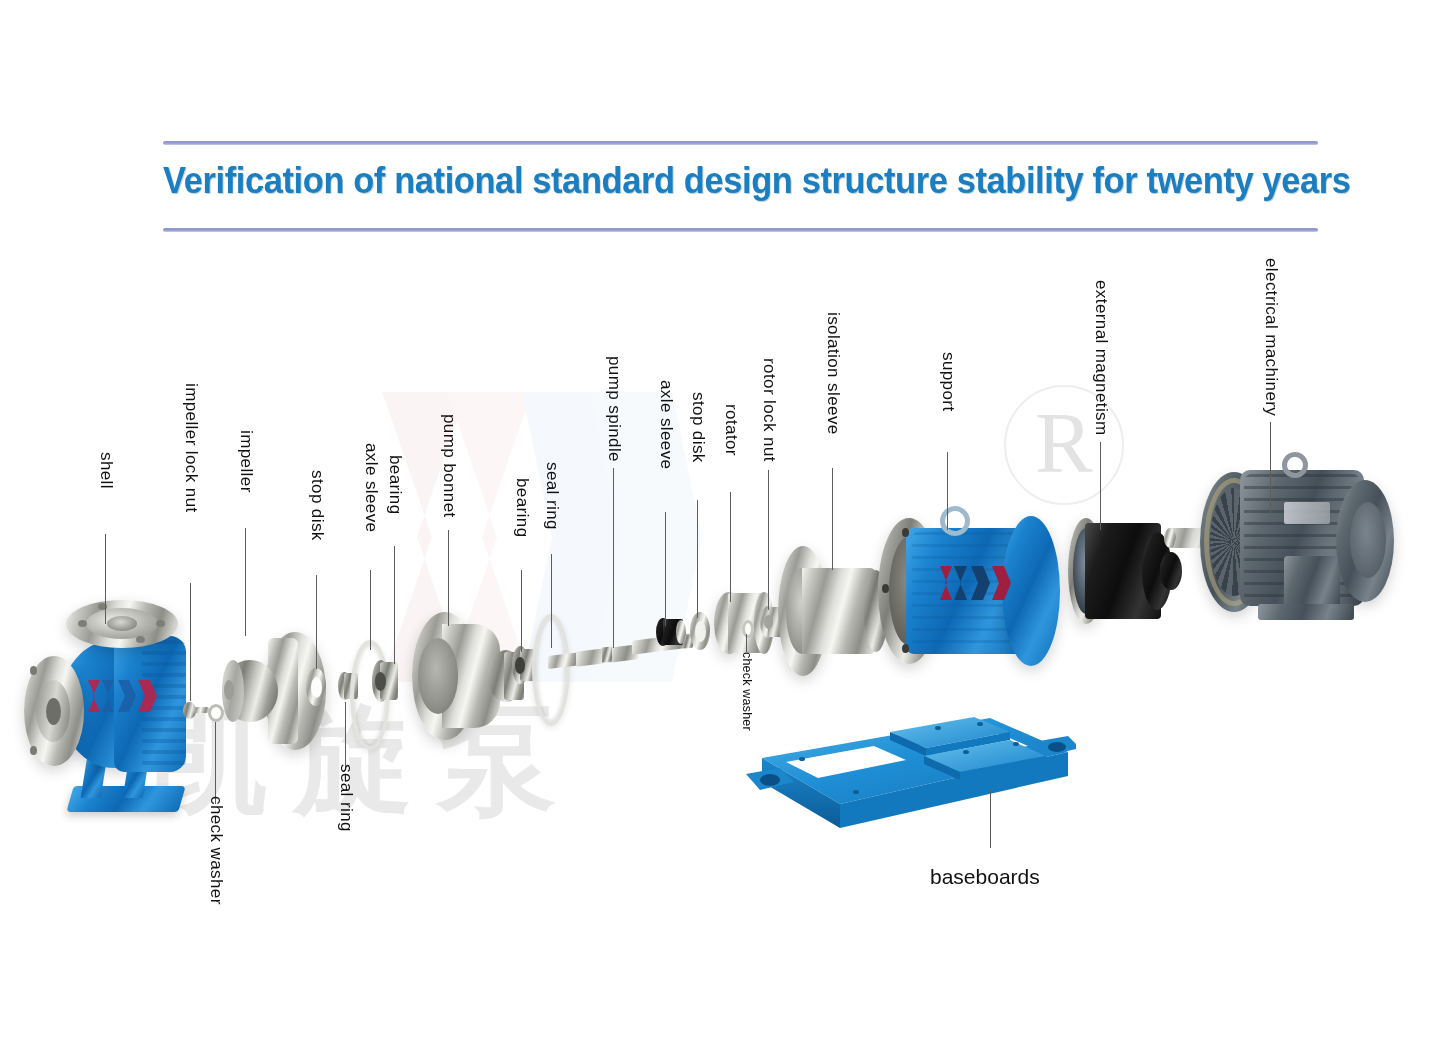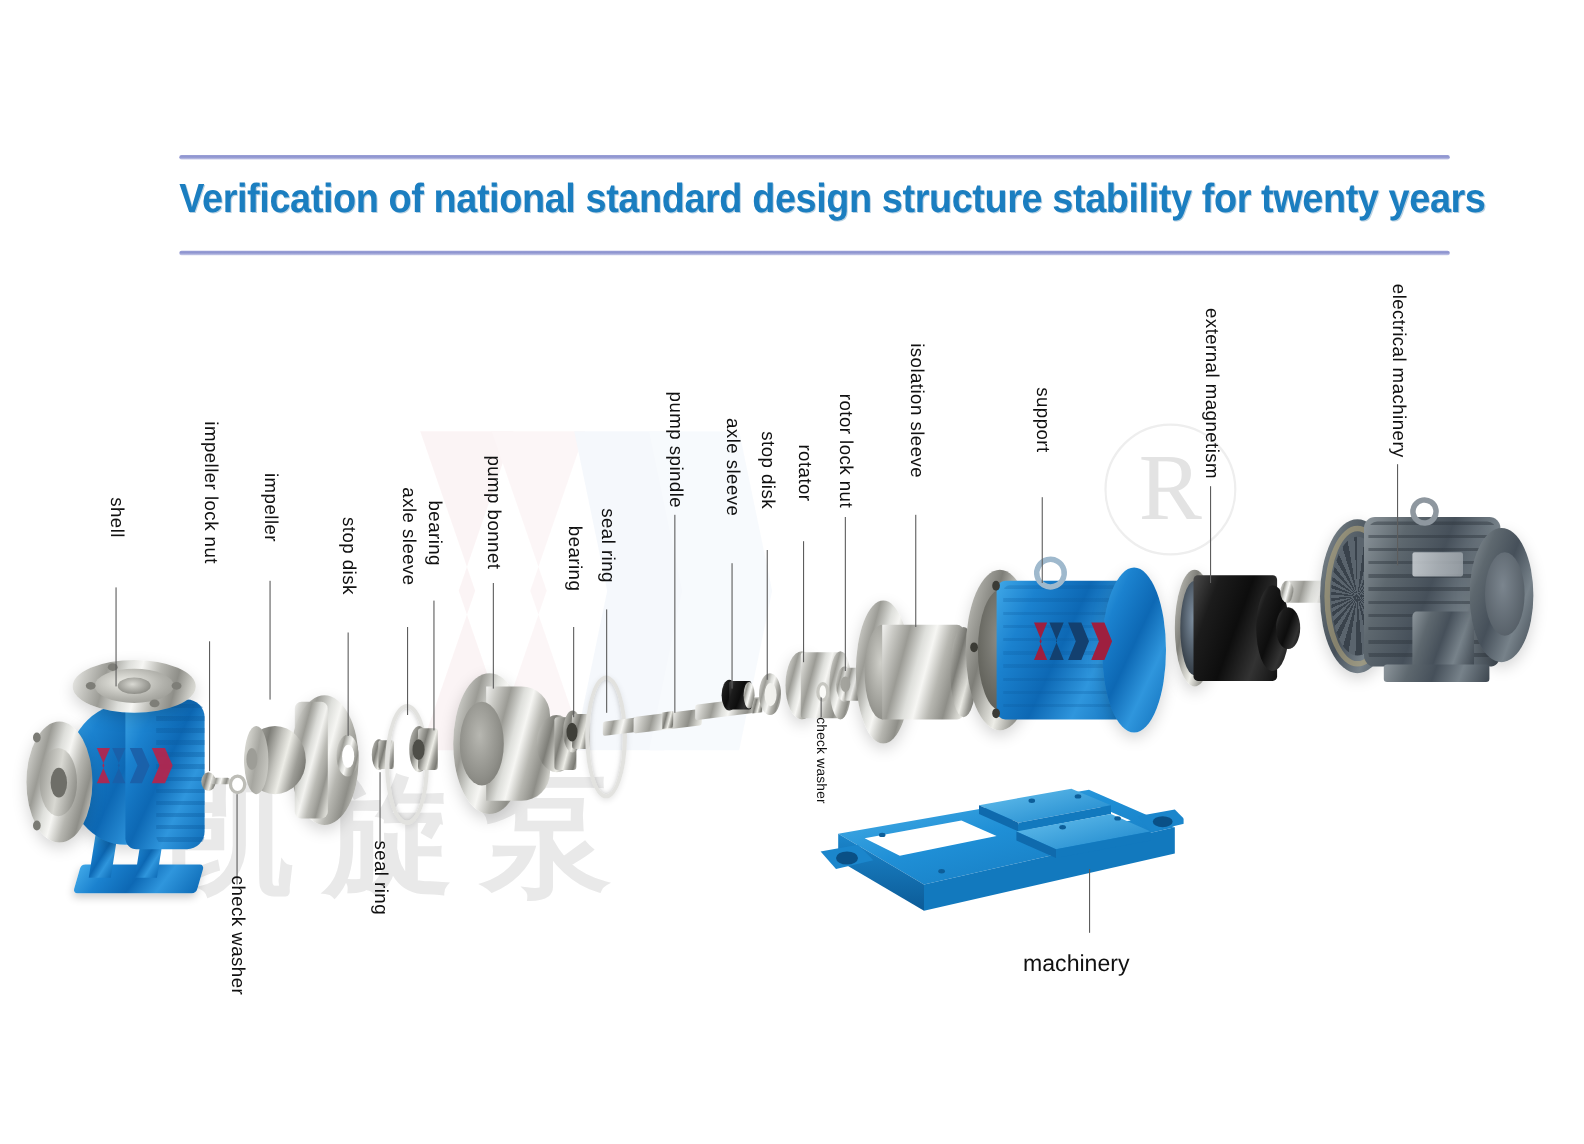--- a/index.html
+++ b/index.html
@@ -396,15 +396,15 @@
   <div class="vlabel" style="left:656px;top:380px;">axle sleeve</div>
   <div class="vlabel" style="left:688px;top:392px;">stop disk</div>
   <div class="vlabel" style="left:721px;top:404px;">rotator</div>
   <div class="vlabel small" style="left:740px;top:652px;">check washer</div>
   <div class="vlabel" style="left:759px;top:358px;">rotor lock nut</div>
   <div class="vlabel" style="left:823px;top:312px;">isolation sleeve</div>
   <div class="vlabel" style="left:938px;top:352px;">support</div>
   <div class="vlabel" style="left:1091px;top:280px;">external magnetism</div>
   <div class="vlabel" style="left:1261px;top:258px;">electrical machinery</div>
 
-  <div class="hlabel" style="left:930px;top:865px;">machinery</div>
+  <div class="hlabel" style="left:930px;top:865px;">baseboards</div>
 
 </div>
 
 </body></html>

